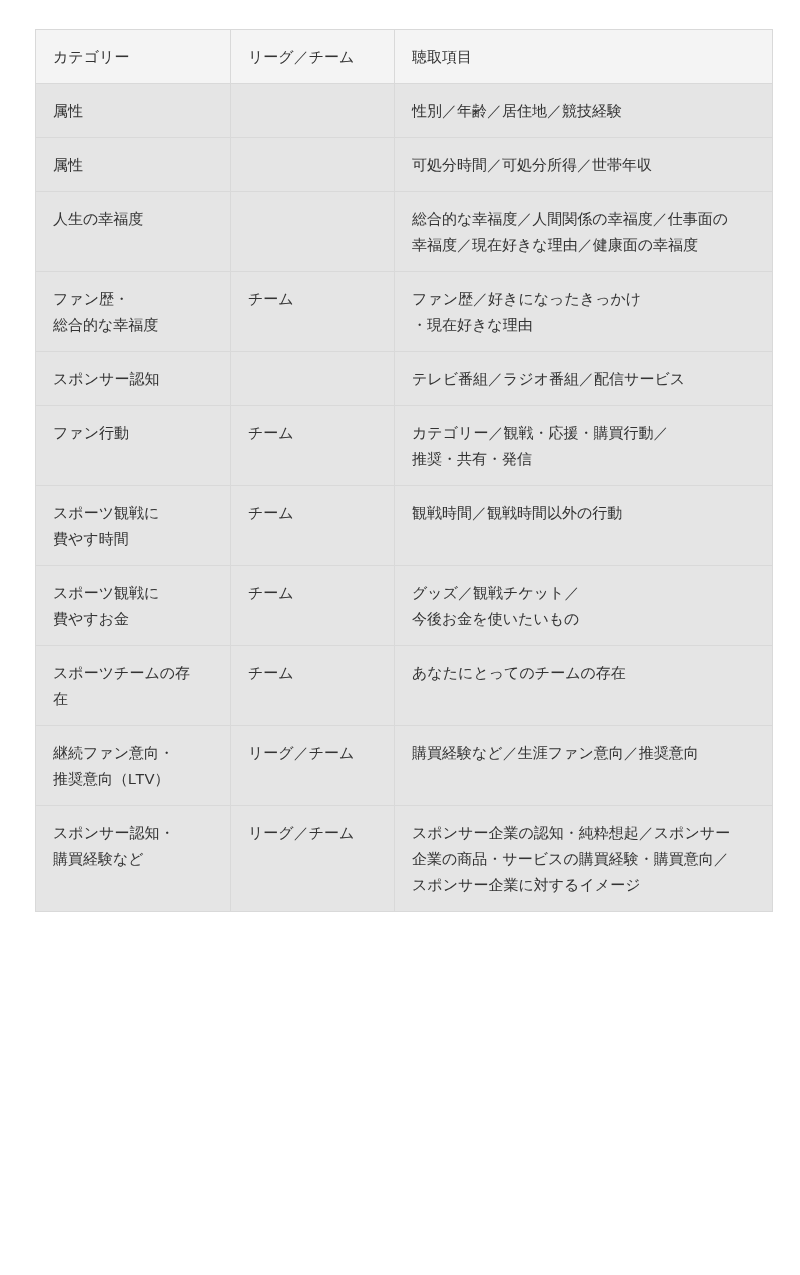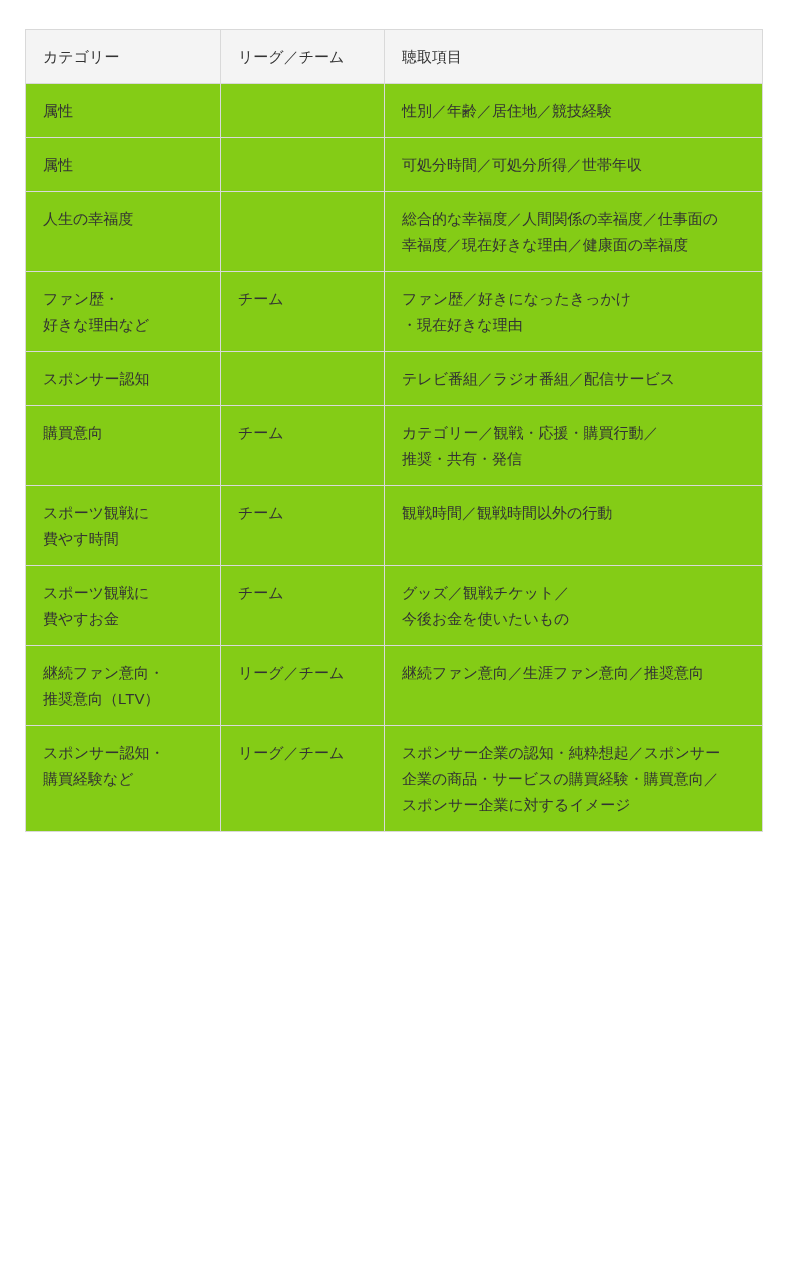--- a/index.html
+++ b/index.html
@@ -11,22 +11,22 @@
   .page {
     width: 800px;
     height: 1275px;
     background: #ffffff;
     overflow: hidden;
   }
   table.survey {
     border-collapse: collapse;
     table-layout: fixed;
     width: 737px;
-    margin: 29px 0 0 25px;
-    background: #84cc16;
+    margin: 29px 0 0 35px;
+    background: #e5e5e5;
   }
   table.survey col.c1 { width: 195px; }
   table.survey col.c2 { width: 164px; }
   table.survey col.c3 { width: 378px; }
   table.survey th,
   table.survey td {
     border: 1px solid #d9d9d9;
     vertical-align: top;
     text-align: left;
     padding: 14px 17px 13px 17px;
@@ -70,54 +70,60 @@
     <td>可処分時間／可処分所得／世帯年収</td>
   </tr>
         <tr>
     <td>人生の幸福度</td>
     <td></td>
     <td>総合的な幸福度／人間関係の幸福度／仕事面の
 幸福度／現在好きな理由／健康面の幸福度</td>
   </tr>
         <tr>
     <td>ファン歴・
-好きな理由など</td>
+総合的な幸福度</td>
     <td>チーム</td>
     <td>ファン歴／好きになったきっかけ
 ・現在好きな理由</td>
   </tr>
         <tr>
     <td>スポンサー認知</td>
     <td></td>
     <td>テレビ番組／ラジオ番組／配信サービス</td>
   </tr>
         <tr>
-    <td>購買意向</td>
+    <td>ファン行動</td>
     <td>チーム</td>
     <td>カテゴリー／観戦・応援・購買行動／
 推奨・共有・発信</td>
   </tr>
         <tr>
     <td>スポーツ観戦に
 費やす時間</td>
     <td>チーム</td>
     <td>観戦時間／観戦時間以外の行動</td>
   </tr>
         <tr>
     <td>スポーツ観戦に
 費やすお金</td>
     <td>チーム</td>
     <td>グッズ／観戦チケット／
 今後お金を使いたいもの</td>
   </tr>
         <tr>
+    <td>スポーツチームの存
+在</td>
+    <td>チーム</td>
+    <td>あなたにとってのチームの存在</td>
+  </tr>
+        <tr>
     <td>継続ファン意向・
 推奨意向（LTV）</td>
     <td>リーグ／チーム</td>
-    <td>継続ファン意向／生涯ファン意向／推奨意向</td>
+    <td>購買経験など／生涯ファン意向／推奨意向</td>
   </tr>
         <tr>
     <td>スポンサー認知・
 購買経験など</td>
     <td>リーグ／チーム</td>
     <td>スポンサー企業の認知・純粋想起／スポンサー
 企業の商品・サービスの購買経験・購買意向／
 スポンサー企業に対するイメージ</td>
   </tr>
       </tbody>

